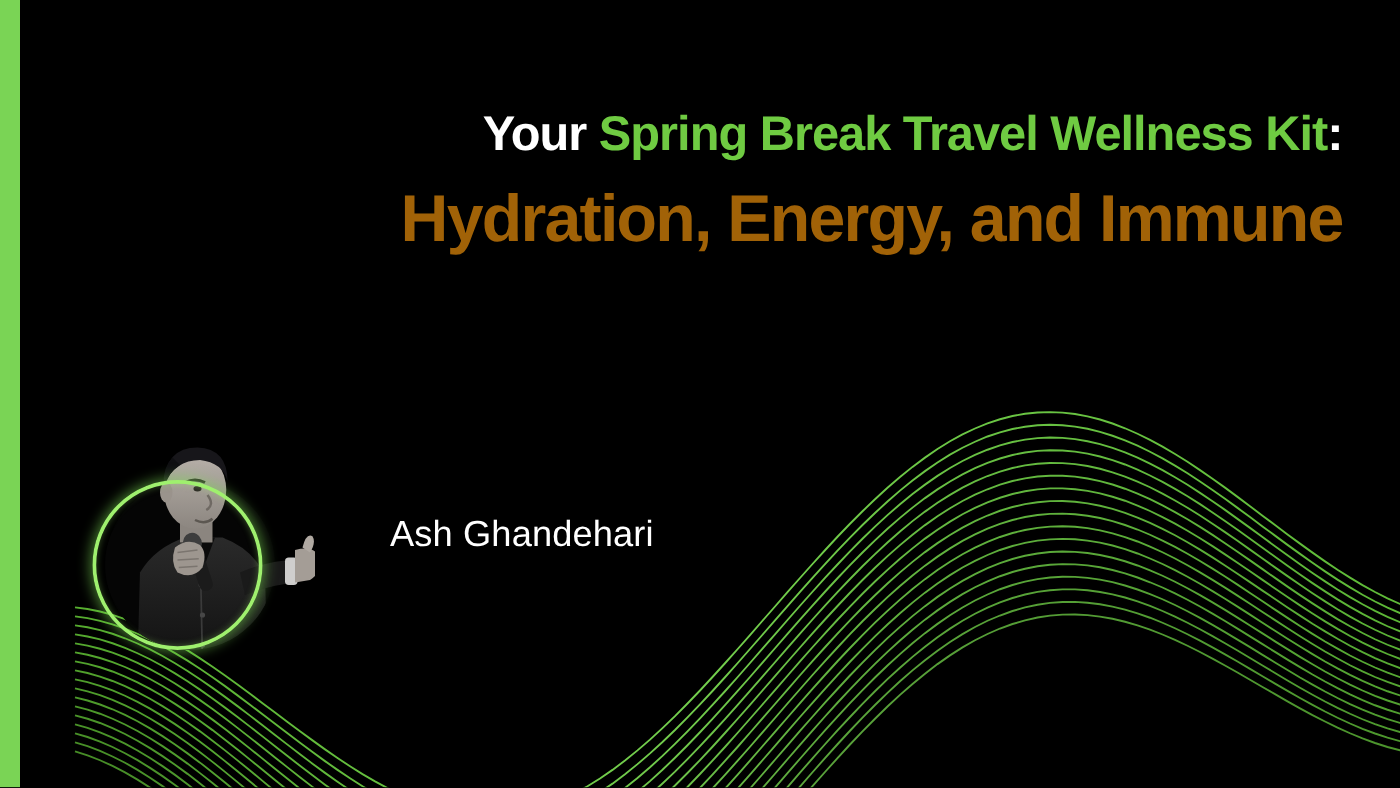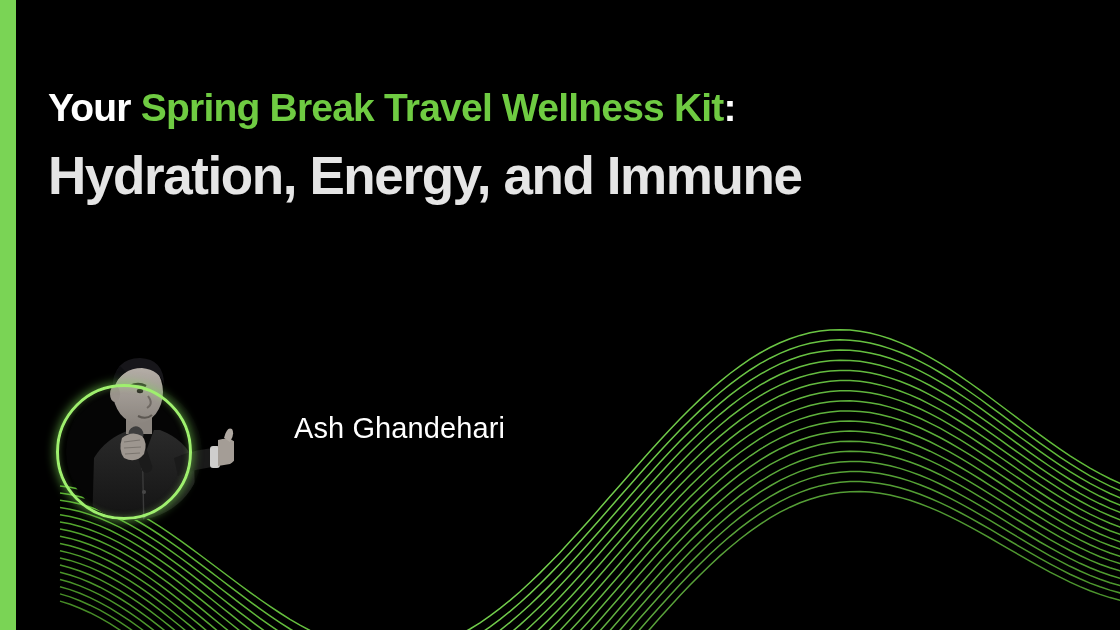--- a/index.html
+++ b/index.html
@@ -30,49 +30,50 @@
     position:absolute;
     left:0; top:0;
     width:1120px; height:630px;
     z-index:1;
     pointer-events:none;
   }
 
   
   .text-block{
     position:absolute;
-    left:48px; top:84px;
+    left:64px; top:84px;
     z-index:5;
     width:1010px;
+    text-align:right;
   }
   .eyebrow{
     font-size:39px;
     font-weight:700;
     line-height:1.22;
     letter-spacing:-0.8px;
     color:#ffffff;
     white-space:nowrap;
   }
   .eyebrow .hl{ color:#6fcb42; }
   .eyebrow .colon{ color:#ffffff; }
 
   .headline{
     margin-top:10px;
     font-size:53px;
     font-weight:700;
     line-height:1.30;
     letter-spacing:-1.4px;
-    color:#e5e5e5;
+    color:#a16207;
   }
   .headline .hl-line{ display:block; white-space:nowrap; }
 
   
   .speaker{
     position:absolute;
-    left:52px; top:332px;
+    left:70px; top:332px;
     z-index:5;
     display:flex;
     align-items:center;
   }
   .avatar-wrap{
     position:relative;
     width:160px; height:192px;
     flex:0 0 auto;
   }
   

